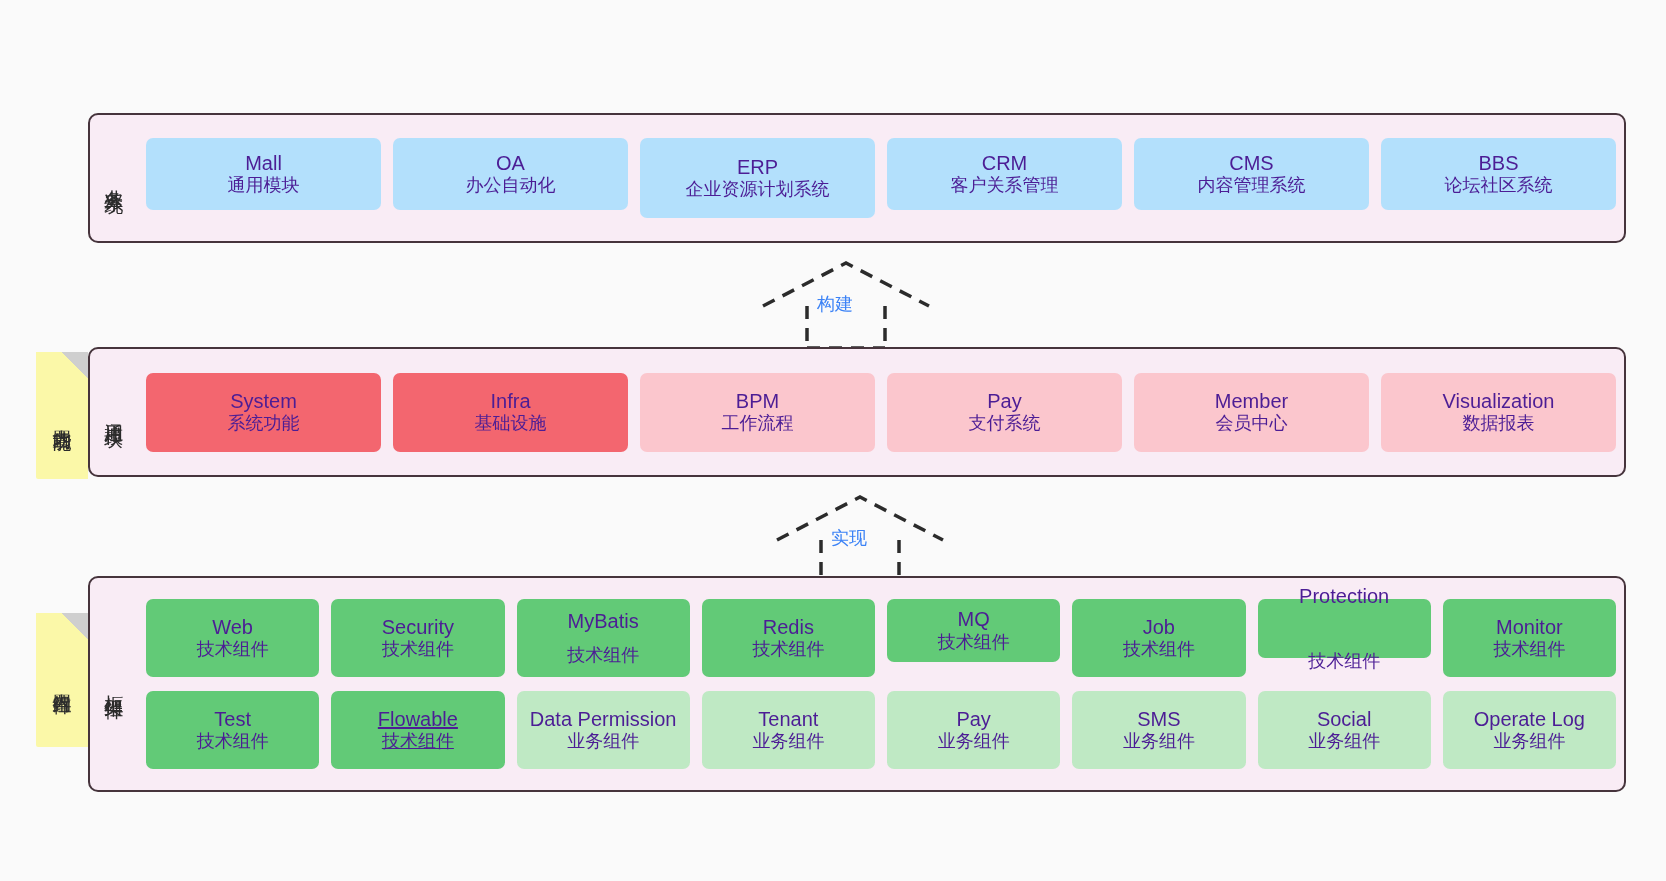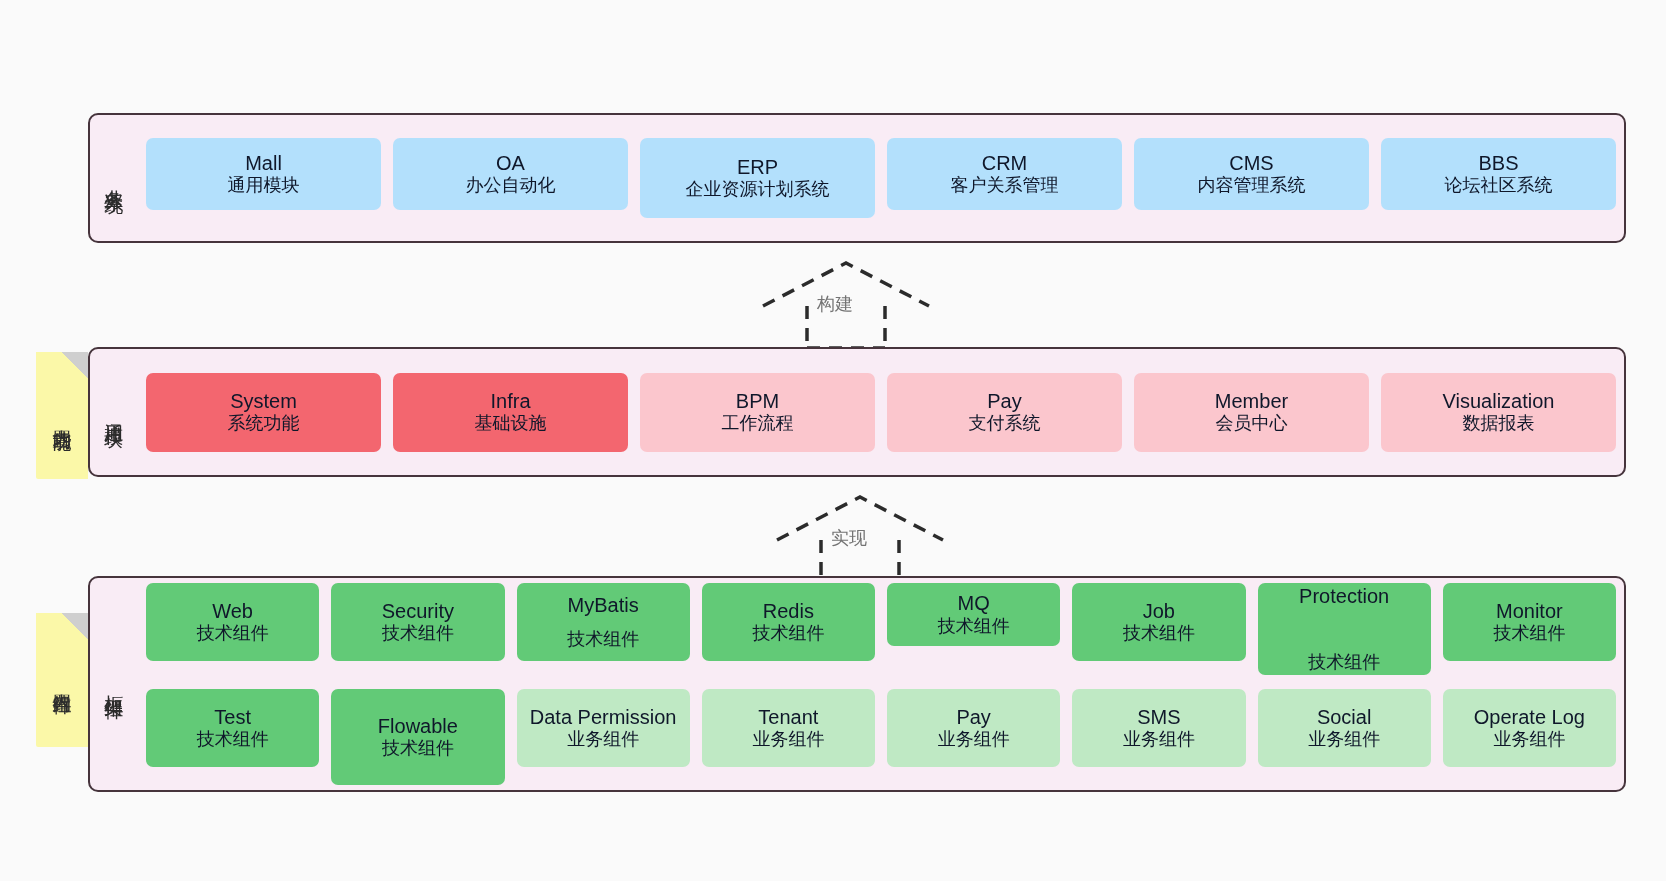--- a/index.html
+++ b/index.html
@@ -61,21 +61,21 @@
   
   .box {
     flex: 1 1 0;
     min-width: 0;
     border-radius: 7px;
     display: flex;
     flex-direction: column;
     align-items: center;
     justify-content: center;
     text-align: center;
-    color: #0f172a;
+    color: #4c1d95;
     line-height: 1.22;
     padding: 4px 6px;
   }
   .box .title { font-size: 20px; }
   .box .sub { font-size: 18px; }
 
   .box.blue      { background: #b3e0fc; }
   .box.red       { background: #f3666f; }
   .box.pink      { background: #fbc6cd; }
   .box.green     { background: #62ca77; }
@@ -102,21 +102,21 @@
     width: 26px; height: 26px;
     background: linear-gradient(225deg, #cfcfcf 0 50%, transparent 50% 100%);
   }
 
   
   .arrow { position: absolute; }
   .arrow svg { display: block; overflow: visible; }
   .arrow .arrow-label {
     position: absolute;
     font-size: 18px;
-    color: #737373;
+    color: #3b82f6;
     background: transparent;
     white-space: nowrap;
   }
 </style>
 </head>
 <body>
 
 <div class="canvas">
 
   <div class="layer" style="left:88px; top:113px; width:1538px; height:130px;">
@@ -240,36 +240,36 @@
             <span class="sub">技术组件</span>
           </div>
           <div class="box green" style="height:63px;">
             <span class="title">MQ</span>
             <span class="sub">技术组件</span>
           </div>
           <div class="box green" style="height:78px;">
             <span class="title">Job</span>
             <span class="sub">技术组件</span>
           </div>
-          <div class="box green" style="height:92px;gap:43px;">
+          <div class="box green" style="height:59px;gap:43px;">
             <span class="title">Protection</span>
             <span class="sub">技术组件</span>
           </div>
           <div class="box green" style="height:78px;">
             <span class="title">Monitor</span>
             <span class="sub">技术组件</span>
           </div>
         </div>
 
         <div class="row">
           <div class="box green" style="height:78px;">
             <span class="title">Test</span>
             <span class="sub">技术组件</span>
           </div>
-          <div class="box green" style="height:96px;">
+          <div class="box green" style="height:78px;text-decoration:underline;">
             <span class="title">Flowable</span>
             <span class="sub">技术组件</span>
           </div>
           <div class="box lightgreen" style="height:78px;">
             <span class="title">Data Permission</span>
             <span class="sub">业务组件</span>
           </div>
           <div class="box lightgreen" style="height:78px;">
             <span class="title">Tenant</span>
             <span class="sub">业务组件</span>

